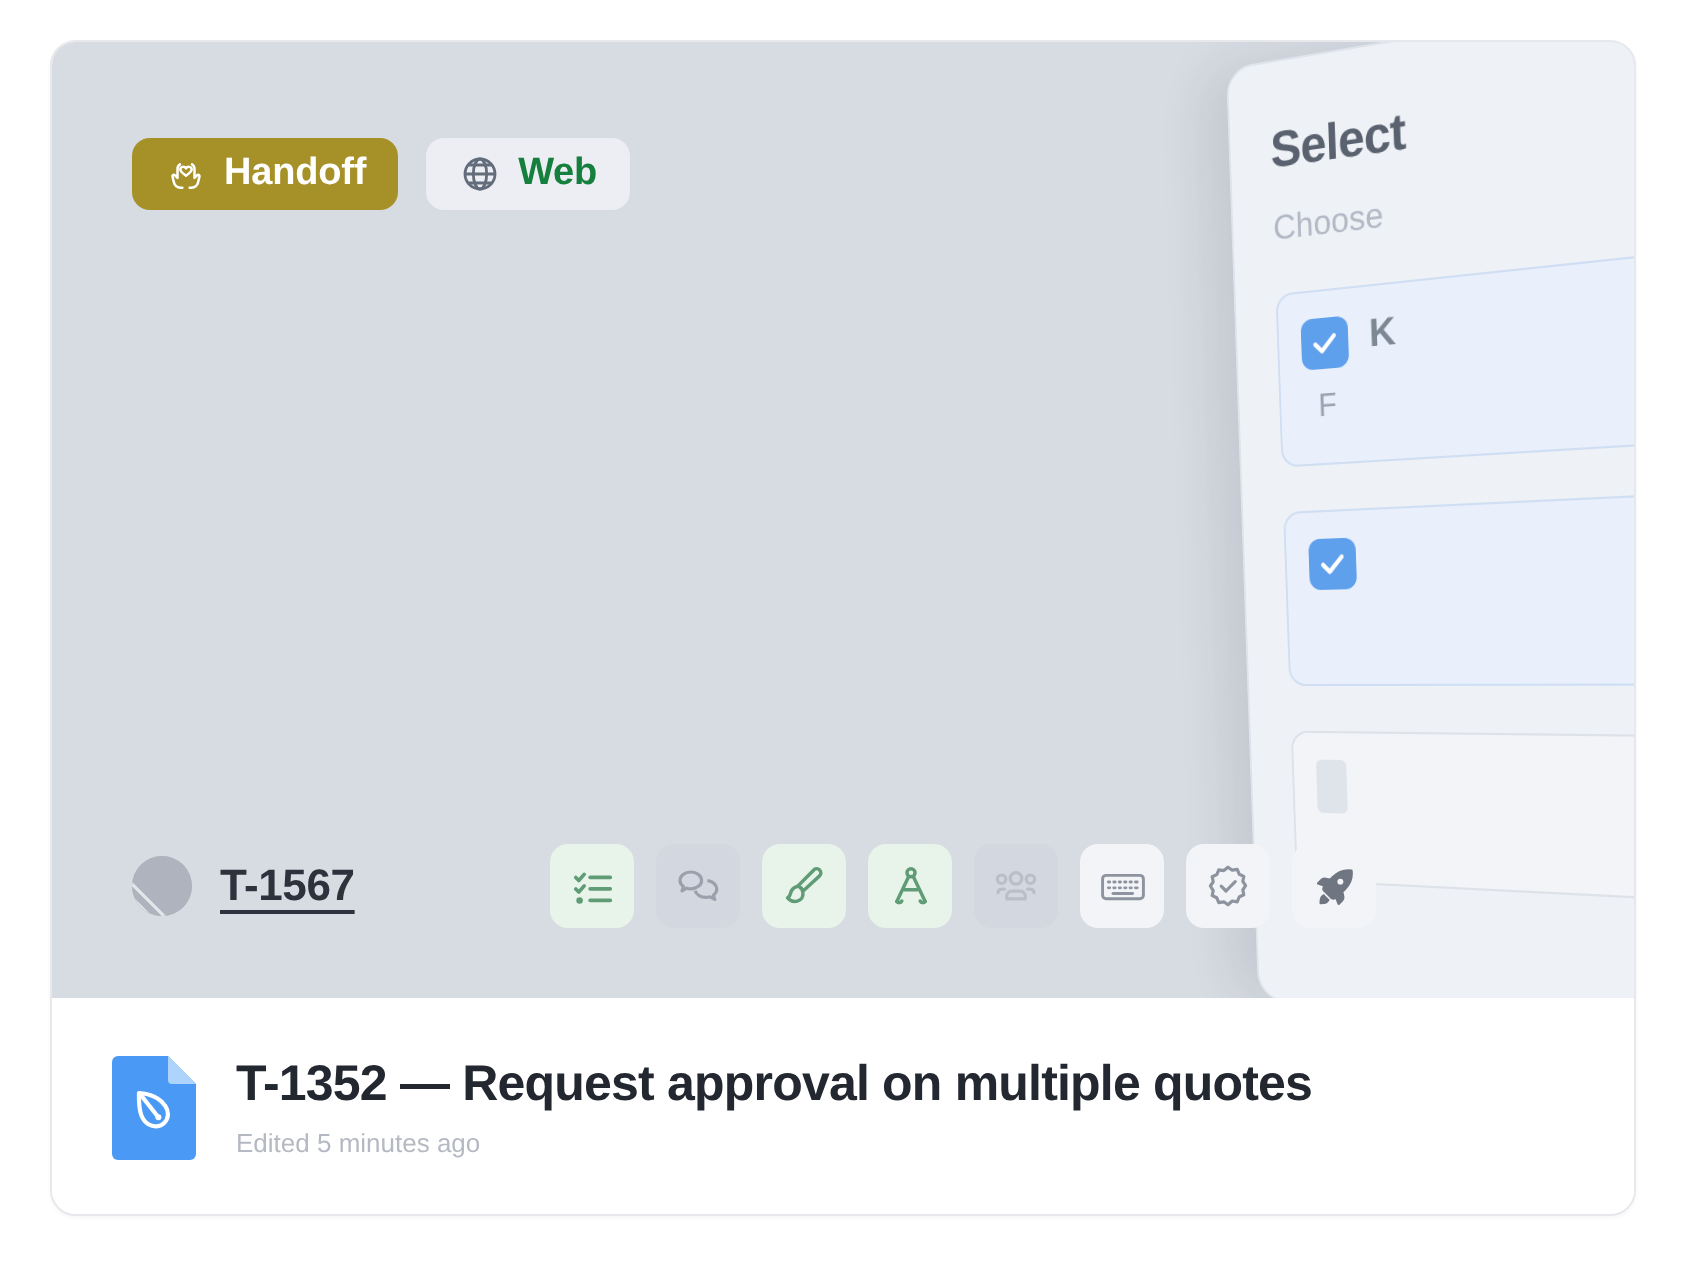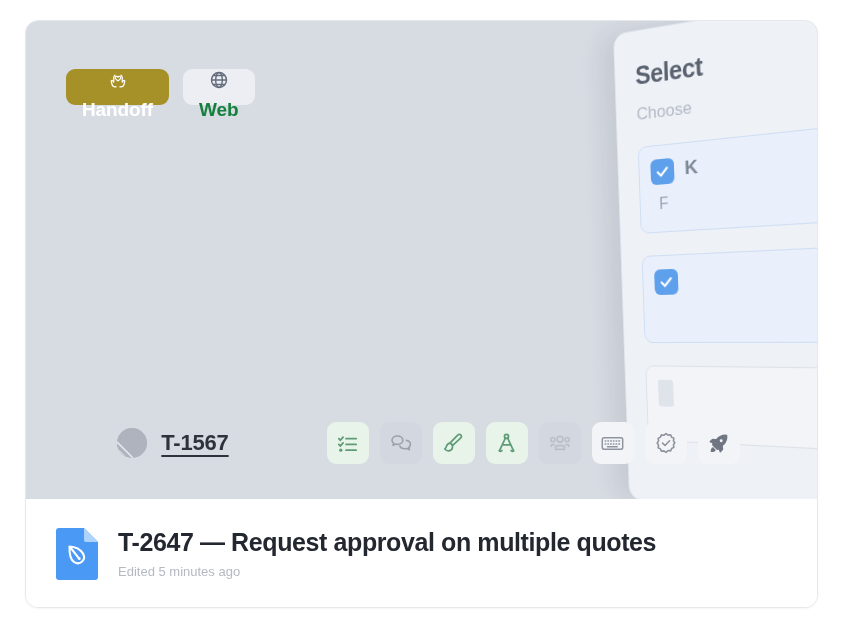--- a/index.html
+++ b/index.html
@@ -58,21 +58,20 @@
     align-items: center;
     gap: 9px;
     height: 36px;
     padding: 0 16px;
     border-radius: 9px;
     font-size: 19px;
     font-weight: 700;
     letter-spacing: -0.1px;
     box-sizing: border-box;
     white-space: nowrap;
-    flex-direction: column;
   }
   .badge.handoff {
     background: #a69128;
     color: #ffffff;
   }
   .badge.web {
     background: #eceef3;
     color: #15803d;
   }
   .badge .b-ico {
@@ -100,21 +99,20 @@
 
   
   .preview-foot {
     position: absolute;
     left: 40px;
     right: 26px;
     bottom: 34px;
     height: 44px;
     display: flex;
     align-items: center;
-    justify-content: center;
   }
 
   .ticket-chip {
     display: flex;
     align-items: center;
     gap: 14px;
     flex: 0 0 auto;
   }
   .ticket-avatar {
     width: 30px;
@@ -456,20 +454,20 @@
           <path d="M28 0l14 14H30a2 2 0 0 1-2-2z" fill="#aed4fb"></path>
           <g fill="none" stroke="#ffffff" stroke-width="2.1" stroke-linecap="round" stroke-linejoin="round">
             <path d="M13.5 18.5c6.5.4 11 3.2 13.2 6.6 1.9 2.9 1.6 6.3-.6 8.4-2.1 2-5.3 2.2-7.9.6-3-1.8-5-5.4-4.7-15.6z"></path>
             <line x1="14" y1="19" x2="22.4" y2="29.6"></line>
             <circle cx="23.2" cy="30.6" r="1.5" fill="#ffffff" stroke="none"></circle>
           </g>
         </svg>
       </span>
 
       <span class="foot-text">
-        <span class="foot-title">T-2647 — Request approval on multiple quotes</span>
+        <span class="foot-title">T-1352 — Request approval on multiple quotes</span>
         <span class="foot-sub">Edited 5 minutes ago</span>
       </span>
 
     </div>
 
   </div>
 </div>
 
 </body></html>

